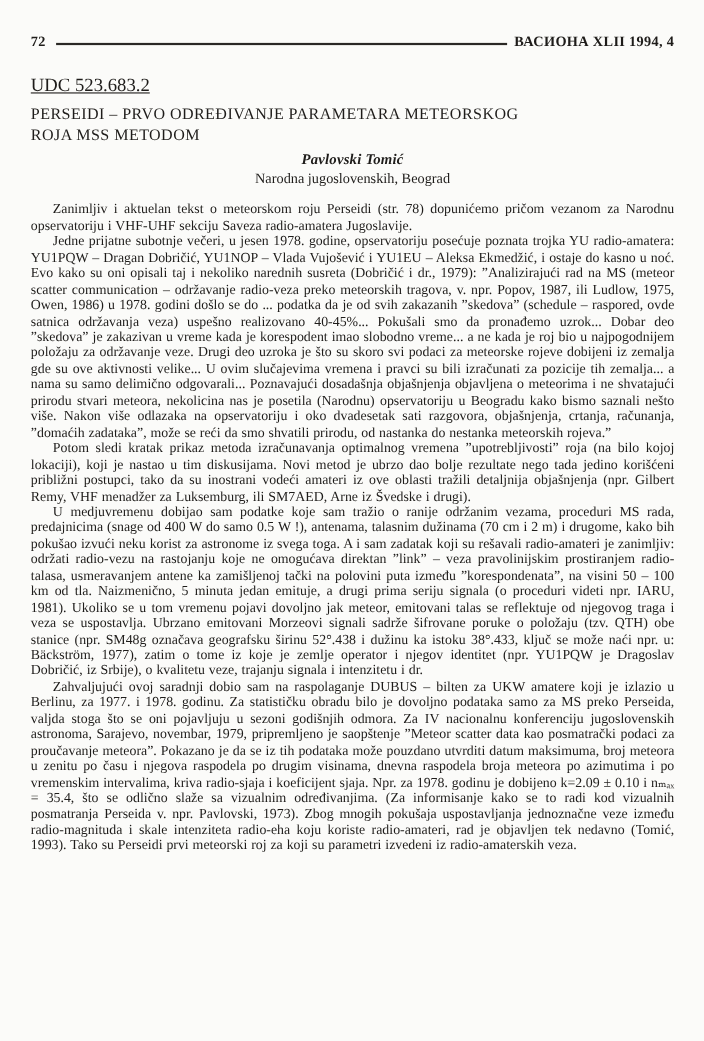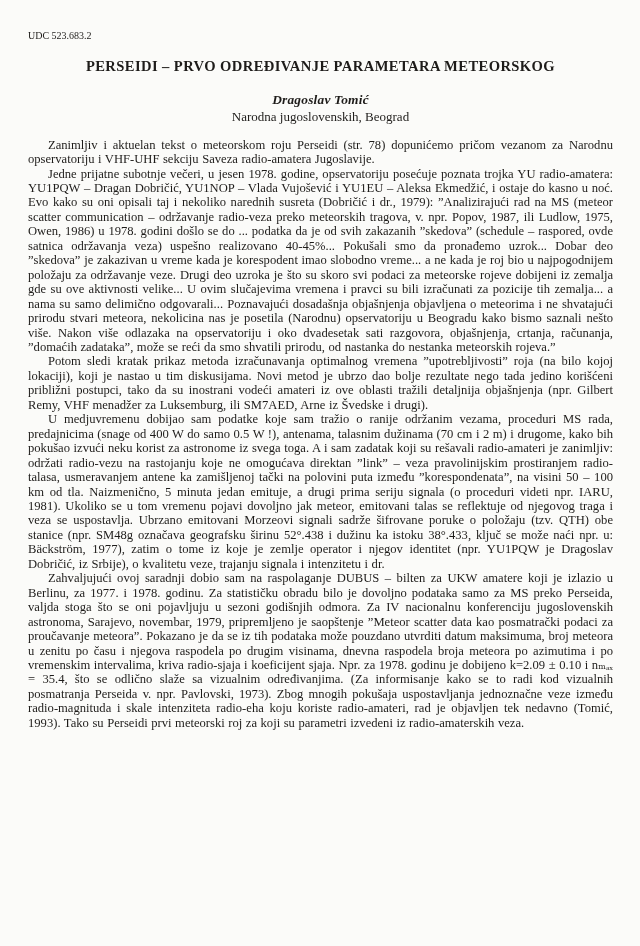--- a/index.html
+++ b/index.html
@@ -31,28 +31,29 @@
   .running-head .rule {
     flex: 1 1 auto;
     height: 0;
     border-bottom: 2px solid #2a2825;
     margin: 3px 7px 0 9px;
   }
   .running-head .journal { flex: 0 0 auto; }
 
   
   .udc {
-    font-size: 10px;
+    font-size: 17px;
     margin: 0 0 7px 0;
+    text-decoration: underline;
   }
   .title {
-    margin: 16px;
-    text-align: center;
+    margin: 0;
+    text-align: left;
     font-size: 14.6px;
-    font-weight: bold;
+    font-weight: normal;
     letter-spacing: 0.4px;
     line-height: 1.28;
   }
   .title .t-line { display: block; }
   .author {
     text-align: center;
     font-style: italic;
     font-weight: bold;
     font-size: 13.4px;
     margin-top: 5px;
@@ -73,28 +74,34 @@
     text-align: justify;
     text-indent: 20px;
     word-spacing: 0.4px;
   }
 </style>
 </head>
 <body>
 
 <div class="page">
 
+  <div class="running-head">
+    <span class="page-number">72</span>
+    <span class="rule"></span>
+    <span class="journal">ВАСИОНА XLII 1994, 4</span>
+  </div>
 
   <div class="udc">UDC 523.683.2</div>
 
   <h1 class="title">
     <span class="t-line">PERSEIDI – PRVO ODREĐIVANJE PARAMETARA METEORSKOG</span>
+    <span class="t-line">ROJA MSS METODOM</span>
   </h1>
 
-  <div class="author">Dragoslav Tomić</div>
+  <div class="author">Pavlovski Tomić</div>
   <div class="affiliation">Narodna jugoslovenskih, Beograd</div>
 
   <div class="article-body">
     <p>Zanimljiv i aktuelan tekst o meteorskom roju Perseidi (str. 78) dopunićemo pričom vezanom za Narodnu opservatoriju i VHF-UHF sekciju Saveza radio-amatera Jugoslavije.</p>
     <p>Jedne prijatne subotnje večeri, u jesen 1978. godine, opservatoriju posećuje poznata trojka YU radio-amatera: YU1PQW – Dragan Dobričić, YU1NOP – Vlada Vujošević i YU1EU – Aleksa Ekmedžić, i ostaje do kasno u noć. Evo kako su oni opisali taj i nekoliko narednih susreta (Dobričić i dr., 1979): ”Analizirajući rad na MS (meteor scatter communication – održavanje radio-veza preko meteorskih tragova, v. npr. Popov, 1987, ili Ludlow, 1975, Owen, 1986) u 1978. godini došlo se do ... podatka da je od svih zakazanih ”skedova” (schedule – raspored, ovde satnica održavanja veza) uspešno realizovano 40-45%... Pokušali smo da pronađemo uzrok... Dobar deo ”skedova” je zakazivan u vreme kada je korespodent imao slobodno vreme... a ne kada je roj bio u najpogodnijem položaju za održavanje veze. Drugi deo uzroka je što su skoro svi podaci za meteorske rojeve dobijeni iz zemalja gde su ove aktivnosti velike... U ovim slučajevima vremena i pravci su bili izračunati za pozicije tih zemalja... a nama su samo delimično odgovarali... Poznavajući dosadašnja objašnjenja objavljena o meteorima i ne shvatajući prirodu stvari meteora, nekolicina nas je posetila (Narodnu) opservatoriju u Beogradu kako bismo saznali nešto više. Nakon više odlazaka na opservatoriju i oko dvadesetak sati razgovora, objašnjenja, crtanja, računanja, ”domaćih zadataka”, može se reći da smo shvatili prirodu, od nastanka do nestanka meteorskih rojeva.”</p>
     <p>Potom sledi kratak prikaz metoda izračunavanja optimalnog vremena ”upotrebljivosti” roja (na bilo kojoj lokaciji), koji je nastao u tim diskusijama. Novi metod je ubrzo dao bolje rezultate nego tada jedino korišćeni približni postupci, tako da su inostrani vodeći amateri iz ove oblasti tražili detaljnija objašnjenja (npr. Gilbert Remy, VHF menadžer za Luksemburg, ili SM7AED, Arne iz Švedske i drugi).</p>
     <p>U medjuvremenu dobijao sam podatke koje sam tražio o ranije održanim vezama, proceduri MS rada, predajnicima (snage od 400 W do samo 0.5 W !), antenama, talasnim dužinama (70 cm i 2 m) i drugome, kako bih pokušao izvući neku korist za astronome iz svega toga. A i sam zadatak koji su rešavali radio-amateri je zanimljiv: održati radio-vezu na rastojanju koje ne omogućava direktan ”link” – veza pravolinijskim prostiranjem radio-talasa, usmeravanjem antene ka zamišljenoj tački na polovini puta između ”korespondenata”, na visini 50 – 100 km od tla. Naizmenično, 5 minuta jedan emituje, a drugi prima seriju signala (o proceduri videti npr. IARU, 1981). Ukoliko se u tom vremenu pojavi dovoljno jak meteor, emitovani talas se reflektuje od njegovog traga i veza se uspostavlja. Ubrzano emitovani Morzeovi signali sadrže šifrovane poruke o položaju (tzv. QTH) obe stanice (npr. SM48g označava geografsku širinu 52°.438 i dužinu ka istoku 38°.433, ključ se može naći npr. u: Bäckström, 1977), zatim o tome iz koje je zemlje operator i njegov identitet (npr. YU1PQW je Dragoslav Dobričić, iz Srbije), o kvalitetu veze, trajanju signala i intenzitetu i dr.</p>
     <p>Zahvaljujući ovoj saradnji dobio sam na raspolaganje DUBUS – bilten za UKW amatere koji je izlazio u Berlinu, za 1977. i 1978. godinu. Za statističku obradu bilo je dovoljno podataka samo za MS preko Perseida, valjda stoga što se oni pojavljuju u sezoni godišnjih odmora. Za IV nacionalnu konferenciju jugoslovenskih astronoma, Sarajevo, novembar, 1979, pripremljeno je saopštenje ”Meteor scatter data kao posmatrački podaci za proučavanje meteora”. Pokazano je da se iz tih podataka može pouzdano utvrditi datum maksimuma, broj meteora u zenitu po času i njegova raspodela po drugim visinama, dnevna raspodela broja meteora po azimutima i po vremenskim intervalima, kriva radio-sjaja i koeficijent sjaja. Npr. za 1978. godinu je dobijeno k=2.09 ± 0.10 i nₘₐₓ = 35.4, što se odlično slaže sa vizualnim određivanjima. (Za informisanje kako se to radi kod vizualnih posmatranja Perseida v. npr. Pavlovski, 1973). Zbog mnogih pokušaja uspostavljanja jednoznačne veze između radio-magnituda i skale intenziteta radio-eha koju koriste radio-amateri, rad je objavljen tek nedavno (Tomić, 1993). Tako su Perseidi prvi meteorski roj za koji su parametri izvedeni iz radio-amaterskih veza.</p>
   </div>
 

